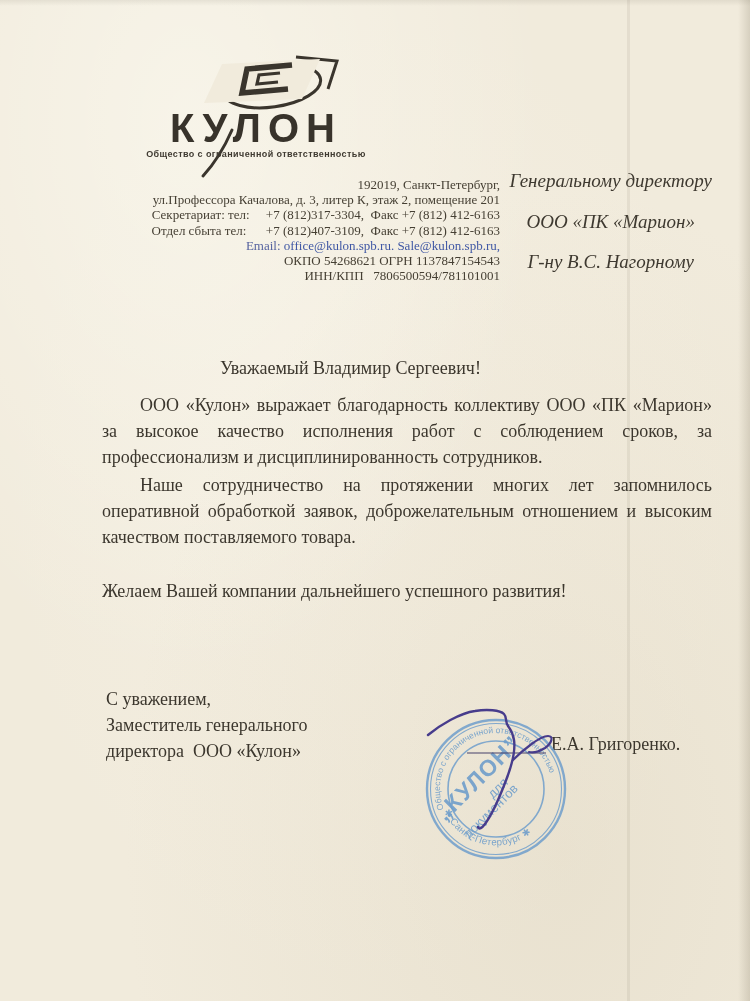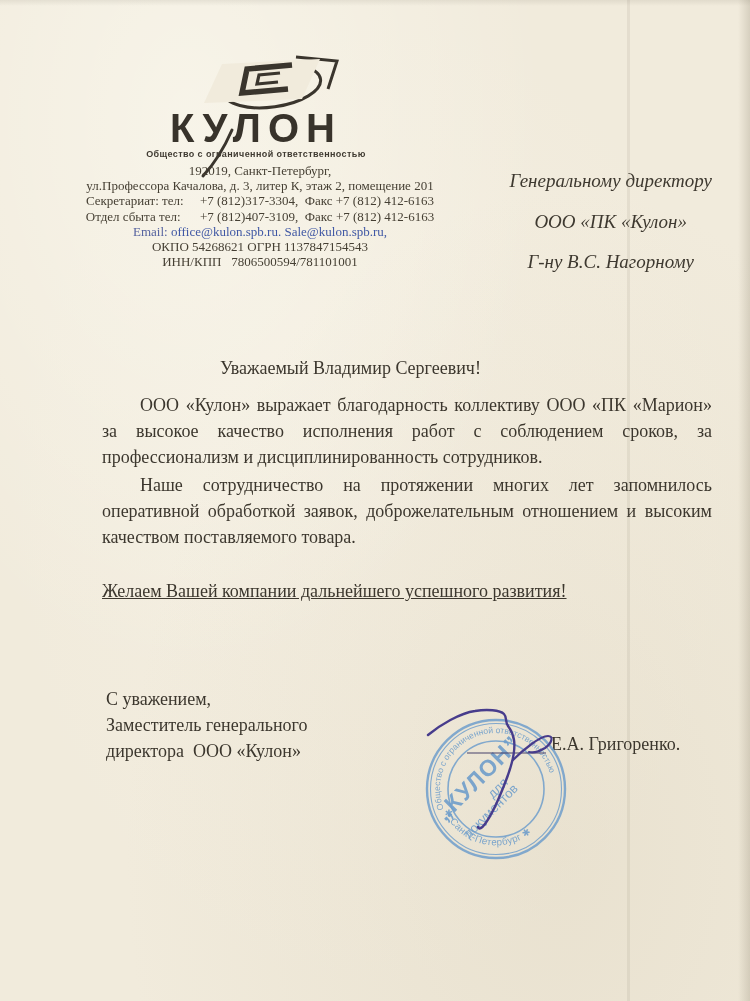--- a/index.html
+++ b/index.html
@@ -26,38 +26,38 @@
   .emblem{position:absolute;left:196px;top:50px;width:160px;height:64px;}
   .emblem path,.emblem ellipse,.emblem polyline{stroke:#3a352d;fill:none;}
   .brand{position:absolute;left:106px;top:108px;width:300px;text-align:center;
     font-family:"Liberation Sans", sans-serif;font-weight:700;font-size:40px;line-height:40px;
     letter-spacing:7px;color:#38332b;}
   .brand-sub{position:absolute;left:106px;top:149px;width:300px;text-align:center;
     font-family:"Liberation Sans", sans-serif;font-weight:700;font-size:9px;line-height:10px;
     letter-spacing:0.4px;color:#3f3a31;}
   .u-tail{position:absolute;left:195px;top:118px;width:60px;height:66px;}
 
-  .contacts{position:absolute;left:20px;top:163px;width:480px;text-align:center;
+  .contacts{position:absolute;left:20px;top:177px;width:480px;text-align:right;
     font-size:13px;line-height:15.2px;color:#453f33;}
   .contacts .line{white-space:pre;}
   .email-line{color:#56639f;}
   .email-line a{color:#3f57a4;cursor:pointer;}
 
   .recipient{position:absolute;right:38px;top:172px;text-align:center;
     font-style:italic;font-size:19px;line-height:18px;color:#3e3930;}
   .recipient .r-line{margin-bottom:22.5px;}
 
   
   .salutation{position:absolute;left:102px;top:358px;width:497px;text-align:center;
     font-size:18px;}
   .para{position:absolute;left:102px;width:610px;font-size:18px;line-height:26px;
     text-align:justify;text-align-last:left;text-indent:38px;}
   .p1{top:392px;}
   .p2{top:472px;}
-  .wish{position:absolute;left:102px;top:578px;width:610px;font-size:18px;line-height:26px;text-decoration:underline;}
+  .wish{position:absolute;left:102px;top:578px;width:610px;font-size:18px;line-height:26px;}
 
   .signoff{position:absolute;left:106px;top:686px;font-size:18px;line-height:26px;}
   .signoff .s-line{white-space:pre;}
   .signer-name{position:absolute;left:551px;top:731px;font-size:18px;line-height:26px;}
 
   .stamp-sign{position:absolute;left:405px;top:698px;width:200px;height:175px;pointer-events:none;}
   .stamp-blue{stroke:#6f9ecb;opacity:0.85;}
   .stamp-text{fill:#6f9ecb;opacity:0.9;font-family:"Liberation Sans", sans-serif;}
   .sig-ink{stroke:#473c8c;fill:none;stroke-linecap:round;stroke-linejoin:round;}
 </style>
@@ -85,21 +85,21 @@
     <div class="line">ул.Профессора Качалова, д. 3, литер К, этаж 2, помещение 201</div>
     <div class="line">Секретариат: тел:     +7 (812)317-3304,  Факс +7 (812) 412-6163</div>
     <div class="line">Отдел сбыта тел:      +7 (812)407-3109,  Факс +7 (812) 412-6163</div>
     <div class="line email-line"><span>Email:</span> <a>office@kulon.spb.ru.</a> <a>Sale@kulon.spb.ru,</a></div>
     <div class="line">ОКПО 54268621 ОГРН 1137847154543</div>
     <div class="line">ИНН/КПП   7806500594/781101001</div>
   </div>
 
   <div class="recipient">
     <div class="r-line">Генеральному директору</div>
-    <div class="r-line">ООО «ПК «Кулон»</div>
+    <div class="r-line">ООО «ПК «Марион»</div>
     <div class="r-line">Г-ну В.С. Нагорному</div>
   </div>
 
   <div class="salutation">Уважаемый Владимир Сергеевич!</div>
   <div class="para p1">ООО «Кулон» выражает благодарность коллективу ООО «ПК «Марион» за высокое качество исполнения работ с соблюдением сроков, за профессионализм и дисциплинированность сотрудников.</div>
   <div class="para p2">Наше сотрудничество на протяжении многих лет запомнилось оперативной обработкой заявок, доброжелательным отношением и высоким качеством поставляемого товара.</div>
   <div class="wish">Желаем Вашей компании дальнейшего успешного развития!</div>
 
   <div class="signoff">
     <div class="s-line">С уважением,</div>

